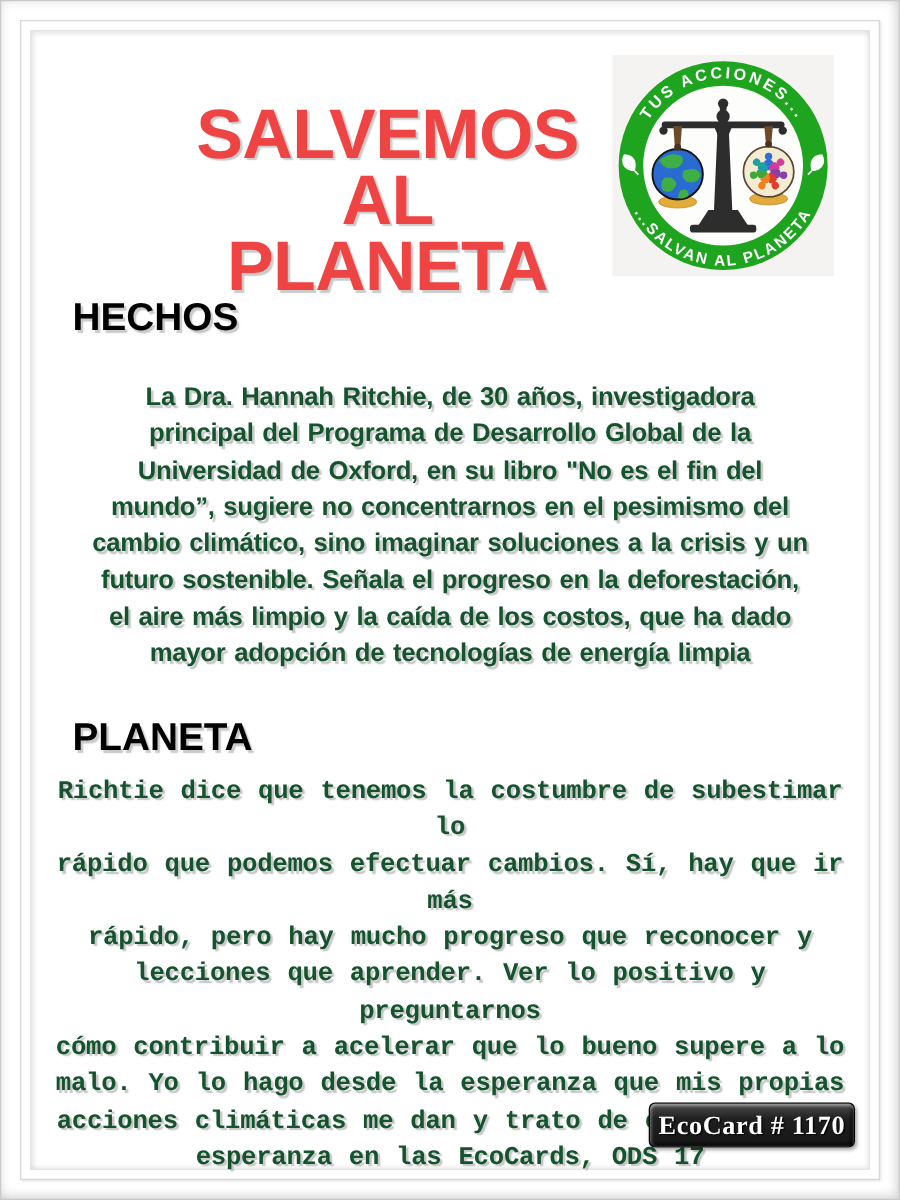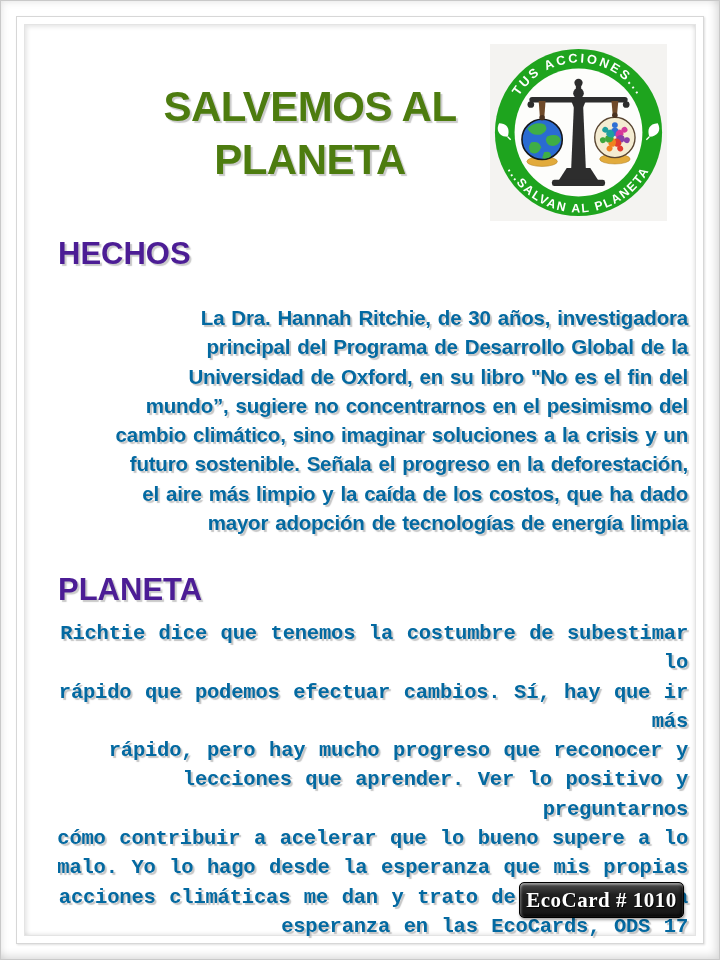--- a/index.html
+++ b/index.html
@@ -17,37 +17,37 @@
     position:absolute;inset:16px;border:1px solid #d7d7d7;
     box-shadow:1px 1px 2px rgba(0,0,0,.13);
   }
   .frame-inner{
     position:absolute;inset:24px;border:1px solid #e4e4e4;background:#fff;
     box-shadow:inset 2px 2px 4px rgba(0,0,0,.10), inset -2px -2px 3px rgba(0,0,0,.06);
   }
   
   .title{
     position:absolute;left:130px;top:80px;width:360px;text-align:center;
-    font-size:42px;line-height:53px;font-weight:bold;color:#4d7c0f;
+    font-size:56px;line-height:53px;font-weight:bold;color:#ef4444;
     letter-spacing:-0.5px;white-space:pre-line;
     text-shadow:2px 2px 1px rgba(150,150,150,.5);
   }
   .logo-box{
     position:absolute;left:490px;top:44px;width:177px;height:177px;
     background:#f4f3f1;
   }
   .section-heading{
-    position:absolute;left:58px;font-size:31px;font-weight:bold;color:#4c1d95;
+    position:absolute;left:58px;font-size:31px;font-weight:bold;color:#000000;
     text-shadow:2px 2px 1px rgba(150,150,150,.5);
   }
   .h-hechos{top:236px;}
   .h-acciones{top:572px;}
   .para{
-    position:absolute;left:32px;width:656px;text-align:right;
-    font-size:20.5px;line-height:29.3px;font-weight:bold;color:#0369a1;
+    position:absolute;left:32px;width:656px;text-align:center;
+    font-size:20.5px;line-height:29.3px;font-weight:bold;color:#14532d;
     white-space:pre-line;word-spacing:1.5px;letter-spacing:-0.2px;
     text-shadow:2px 2px 1px rgba(150,150,150,.55);
   }
   .para1{top:303px;}
   .para2{top:619px;font-family:Liberation Mono, monospace;}
   .badge{
     position:absolute;left:519px;top:882px;width:163px;height:34px;
     display:flex;align-items:center;justify-content:center;
     background:linear-gradient(#4d4d4d,#202020 35%,#161616);
     border:1px solid #000;border-radius:5px;
@@ -161,14 +161,14 @@
 <div class="para para2">Richtie dice que tenemos la costumbre de subestimar lo
 rápido que podemos efectuar cambios. Sí, hay que ir más
 rápido, pero hay mucho progreso que reconocer y
 lecciones que aprender. Ver lo positivo y preguntarnos
 cómo contribuir a acelerar que lo bueno supere a lo
 malo. Yo lo hago desde la esperanza que mis propias
 acciones climáticas me dan y trato de comunicar esa
 esperanza en las EcoCards, ODS 17</div>
 
 <div class="badge">
-  <span>EcoCard # 1010</span>
+  <span>EcoCard # 1170</span>
 </div>
 
 </body></html>

